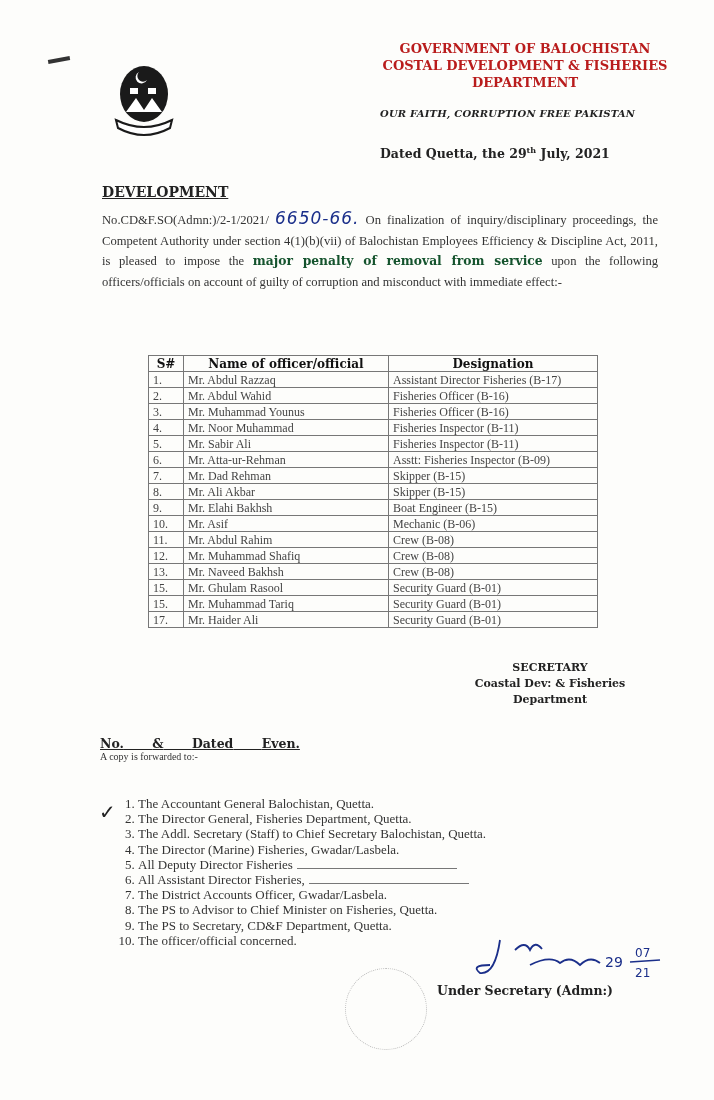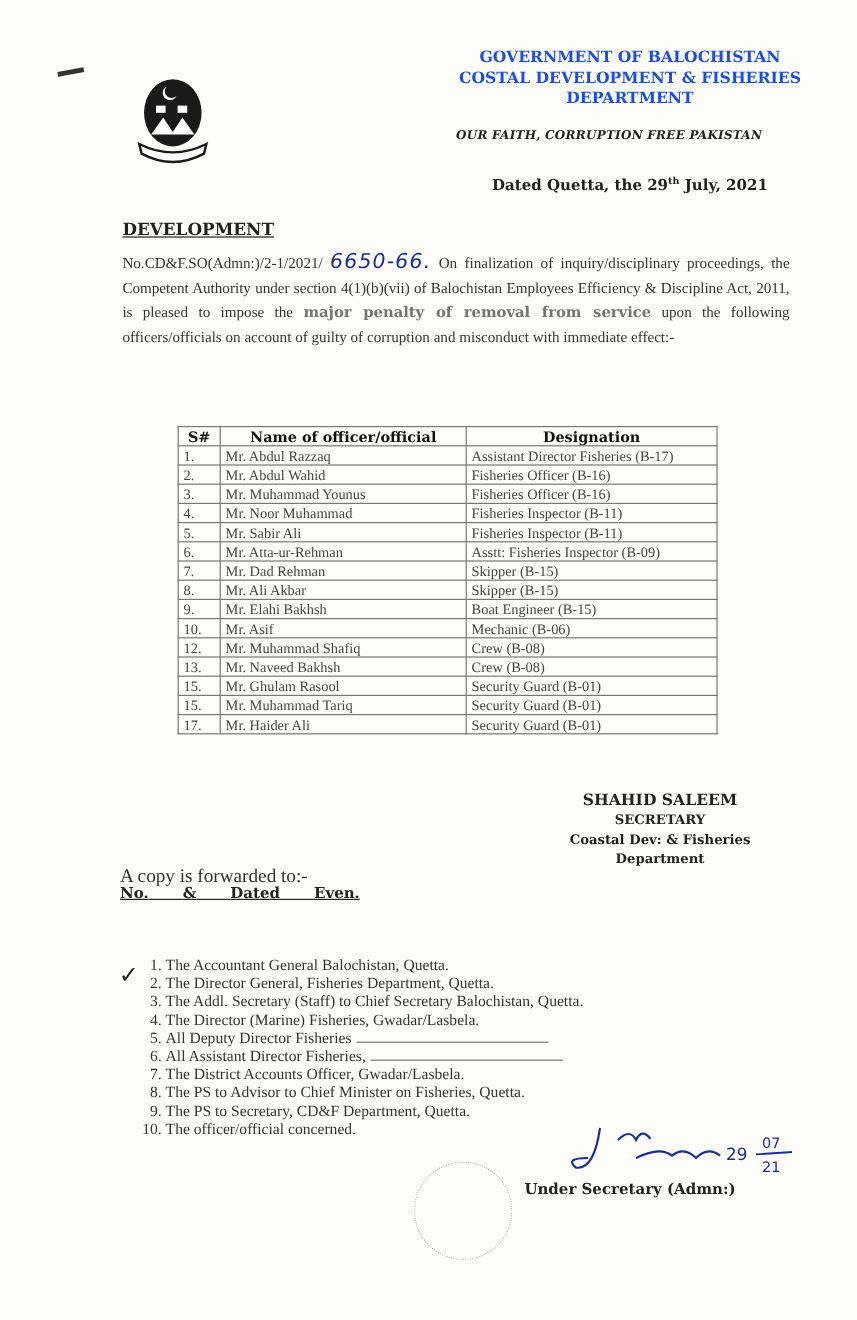--- a/index.html
+++ b/index.html
@@ -1,39 +1,39 @@
 <!DOCTYPE html>
 <html><head>
 <meta charset="utf-8">
 <style>
   html, body { margin:0; padding:0; }
   body { width:714px; height:1100px; background:#fdfdfb; position:relative; overflow:hidden;
          font-family:"DejaVu Serif", serif; color:#222; }
   .abs { position:absolute; }
   .mark { left:48px; top:58px; width:22px; height:4px; background:#333; transform:rotate(-10deg); }
   .logo { left:112px; top:62px; width:64px; height:84px; }
-  .hdr { left:380px; top:40px; width:290px; text-align:center; font-weight:bold; font-size:13px; line-height:17px; color:#1d4ed8; }
+  .hdr { left:380px; top:40px; width:290px; text-align:center; font-weight:bold; font-size:13px; line-height:17px; color:#b91c1c; }
   .motto { left:380px; top:108px; width:290px; text-align:left; font-weight:bold; font-size:10px; font-style:italic; letter-spacing:0.2px; color:#222; }
-  .dated { left:380px; top:145px; width:290px; text-align:center; font-weight:bold; font-size:12.5px; }
+  .dated { left:380px; top:145px; width:290px; font-weight:bold; font-size:12.5px; }
   .dated sup { font-size:8px; }
   .notif-title { left:102px; top:184px; font-weight:bold; font-size:14px; text-decoration:underline; }
   .para { left:102px; top:208px; width:556px; font-size:12.6px; line-height:20.5px; text-align:justify; font-family:"Liberation Serif", serif; color:#333; }
-  .para b { font-family:"DejaVu Serif", serif; font-size:12.3px; color:#737373; }
+  .para b { font-family:"DejaVu Serif", serif; font-size:12.3px; color:#14532d; }
   .hand { font-family:"DejaVu Sans", sans-serif; font-size:17px; color:#1b2f8a; font-style:italic; letter-spacing:1px; }
   table.off { left:148px; top:355px; border-collapse:collapse; font-family:"Liberation Serif", serif; font-size:12px; color:#444; }
   table.off td, table.off th { border:1px solid #777; padding:0 4px; height:15px; line-height:14px; white-space:nowrap; }
   table.off th { font-family:"DejaVu Serif", serif; font-size:12px; color:#111; font-weight:bold; }
   table.off td.sn { width:26px; }
   table.off td.nm { width:196px; }
   table.off td.ds { width:200px; }
   .sig1 { left:440px; top:660px; width:220px; text-align:center; font-weight:bold; line-height:16px; }
   .sig1 .n { font-size:13px; }
   .sig1 .t { font-size:11px; }
   .noline { left:100px; top:736px; font-weight:bold; font-size:12.5px; text-decoration:underline; word-spacing:24px; }
-  .copy { left:100px; top:722px; font-family:"Liberation Serif", serif; font-size:16px; color:#333; }
+  .copy { left:100px; top:751px; font-family:"Liberation Serif", serif; font-size:10px; color:#333; }
   ol.dist { left:118px; top:796px; margin:0; padding:0 0 0 20px; font-family:"Liberation Serif", serif; font-size:13px; line-height:15.2px; color:#333; width:480px; }
   ol.dist li .blank { display:inline-block; width:160px; border-bottom:1px solid #777; height:9px; margin-left:4px; }
   .tick { left:99px; top:800px; font-size:20px; color:#222; }
   .sig2 { left:400px; top:983px; width:250px; text-align:center; font-weight:bold; font-size:12.5px; line-height:16px; }
   .signature { left:470px; top:935px; width:200px; height:50px; }
   .stamp { left:345px; top:968px; width:80px; height:80px; border:1px dotted #bbb; border-radius:50%; }
 </style>
 </head>
 <body>
 
@@ -117,20 +117,25 @@
         <td class="sn">9.</td>
         <td class="nm">Mr. Elahi Bakhsh</td>
         <td class="ds">Boat Engineer (B-15)</td>
       </tr>
       <tr>
         <td class="sn">10.</td>
         <td class="nm">Mr. Asif</td>
         <td class="ds">Mechanic (B-06)</td>
       </tr>
       <tr>
+        <td class="sn">11.</td>
+        <td class="nm">Mr. Abdul Rahim</td>
+        <td class="ds">Crew (B-08)</td>
+      </tr>
+      <tr>
         <td class="sn">12.</td>
         <td class="nm">Mr. Muhammad Shafiq</td>
         <td class="ds">Crew (B-08)</td>
       </tr>
       <tr>
         <td class="sn">13.</td>
         <td class="nm">Mr. Naveed Bakhsh</td>
         <td class="ds">Crew (B-08)</td>
       </tr>
       <tr>
@@ -145,21 +150,20 @@
       </tr>
       <tr>
         <td class="sn">17.</td>
         <td class="nm">Mr. Haider Ali</td>
         <td class="ds">Security Guard (B-01)</td>
       </tr>
     </tbody>
 </table>
 
 <div class="abs sig1">
-  <div class="n">SHAHID SALEEM</div>
   <div class="t">SECRETARY</div>
   <div class="t">Coastal Dev: &amp; Fisheries</div>
   <div class="t">Department</div>
 </div>
 
 <div class="abs noline">
   <span>No.</span>
   <span>&amp;</span>
   <span>Dated</span>
   <span>Even.</span>

